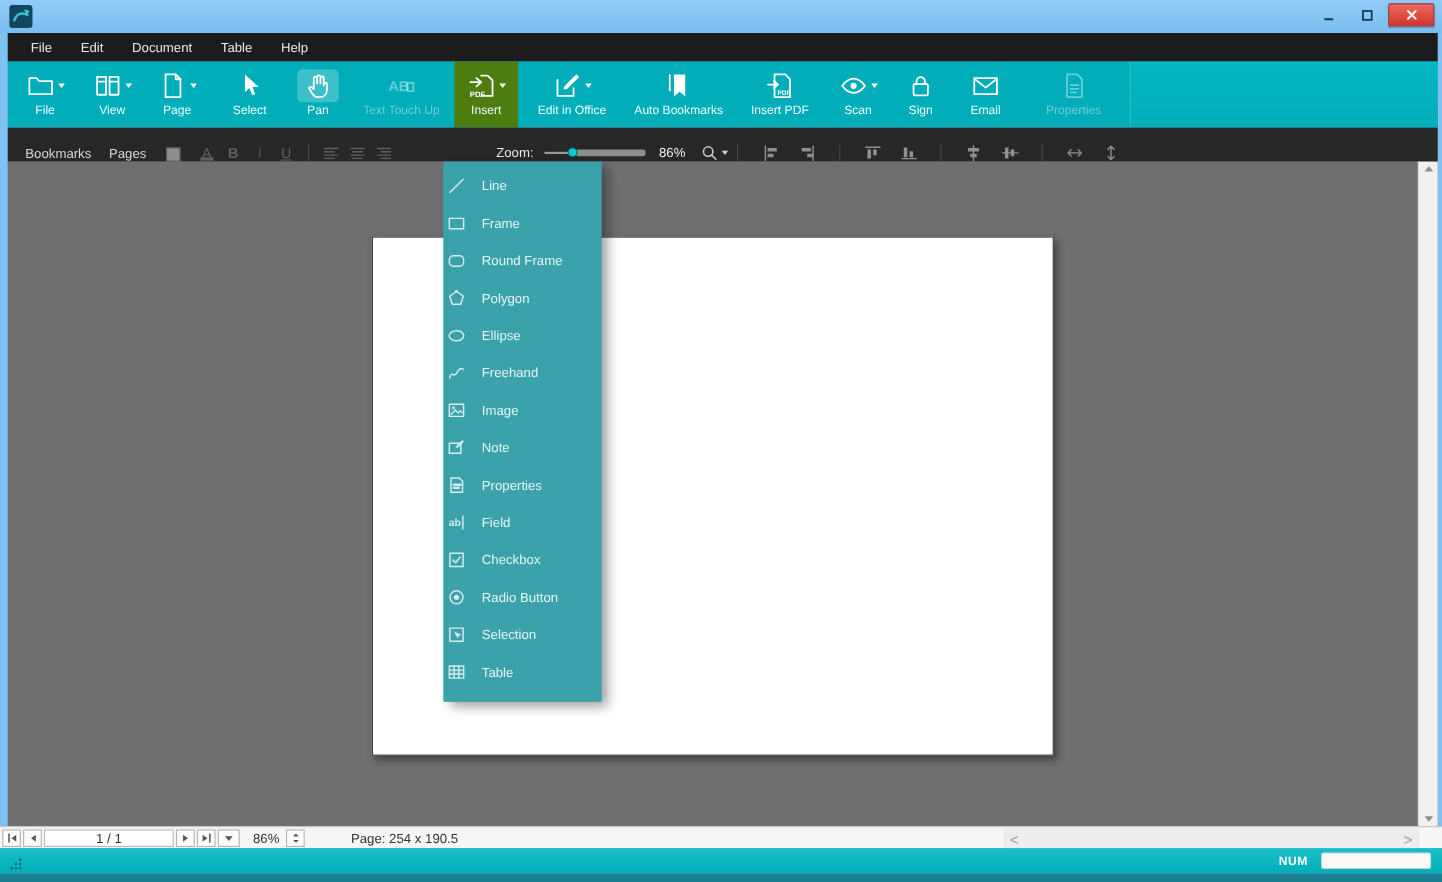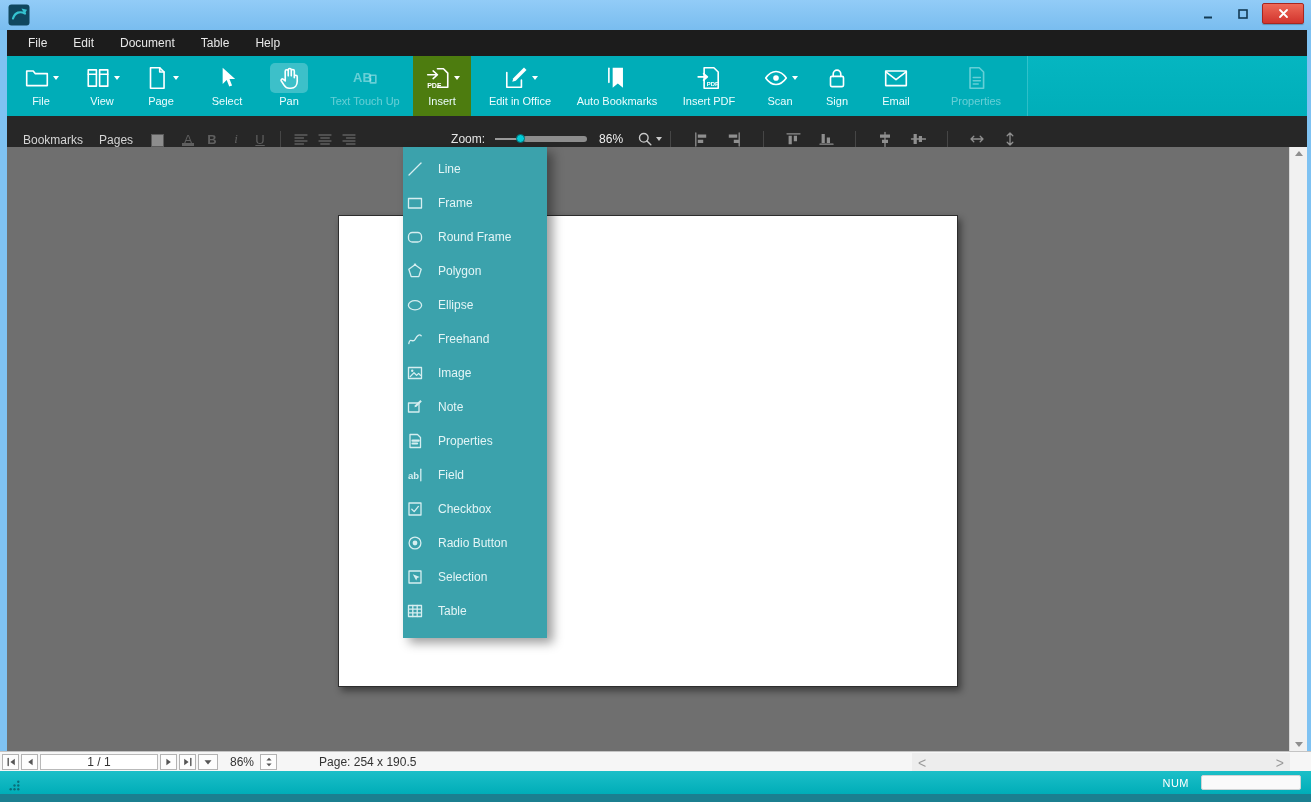--- a/index.html
+++ b/index.html
@@ -74,21 +74,21 @@
   .page-field{width:118px;height:16px;border:1px solid #b9b9b9;background:#fff;text-align:center;line-height:15px;margin-right:2px}
   .drop-btn{width:20px}
   .status-zoom{margin:0 6px 0 10px}
   .spinner{width:17px;height:16px;border:1px solid #b3b3b3;background:#fdfdfd;display:flex;align-items:center;justify-content:center;color:#555}
   .pagesize{margin-left:42px}
   .hscroll{position:absolute;left:912px;width:378px;top:1px;height:19px;background:#ededed;display:flex;align-items:center;justify-content:space-between;padding:0 6px;color:#9a9a9a;font-size:14px}
 
   
   .bottombar{position:absolute;top:771px;left:0;right:0;height:23px;background:linear-gradient(#1cbfc8,#00adb8);display:flex;align-items:center;padding:0 8px}
   .grip{margin-top:6px;color:#0a6d78}
-  .num{margin-left:auto;color:#fff;font-size:11px;font-weight:normal;letter-spacing:.5px;margin-right:12px}
+  .num{margin-left:auto;color:#fff;font-size:11px;font-weight:bold;letter-spacing:.5px;margin-right:12px}
   .progress-box{width:100px;height:15px;background:#fafafa;border:1px solid #cfd4d5;border-radius:2px;margin-right:2px}
   .bottomedge{position:absolute;top:794px;left:0;right:0;height:8px;background:#1b7f90}
 </style>
 </head>
 <body>
 
 <div class="titlebar">
   <svg class="app-logo" viewBox="0 0 22 22">
     <rect x="0.5" y="0.5" width="21" height="21" rx="3" fill="#10475e" stroke="none"></rect>
     <path d="M5 14.5c2.2-6.5 7-7.5 12-5" stroke="#35c4d0" stroke-width="2.2" fill="none" stroke-linecap="round"></path>

